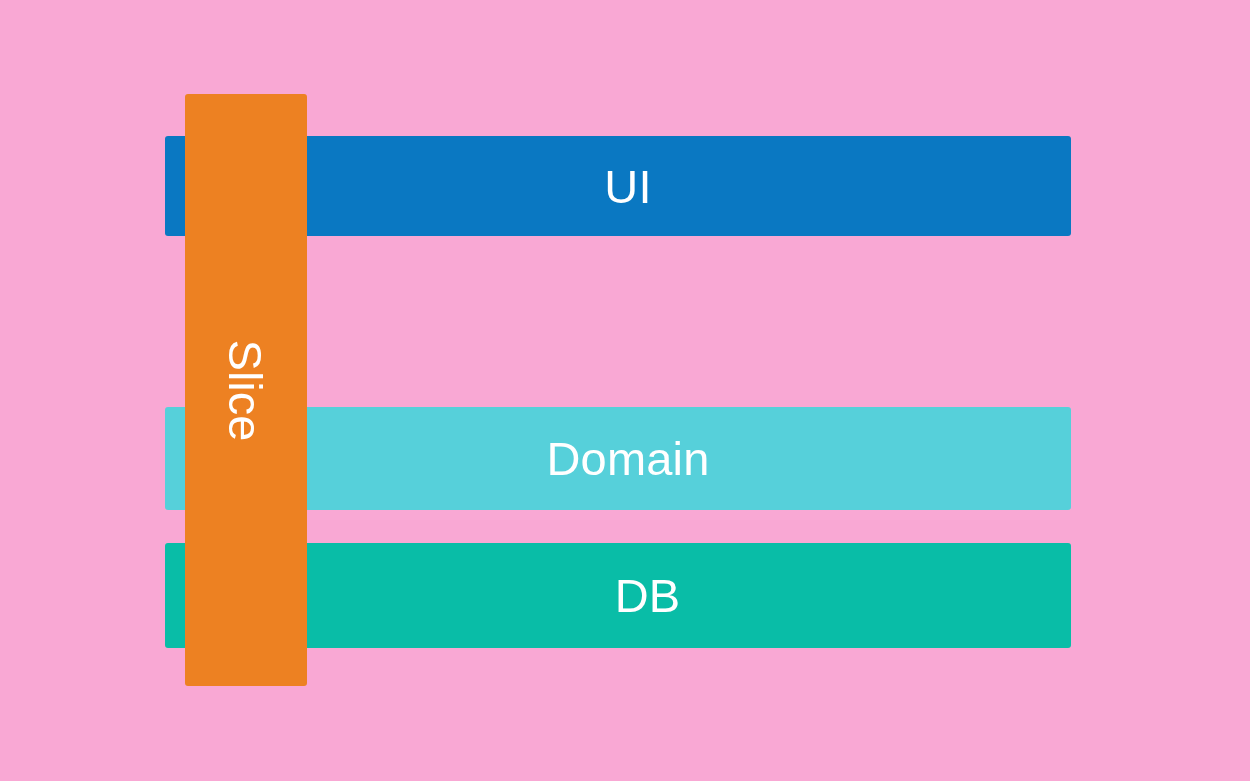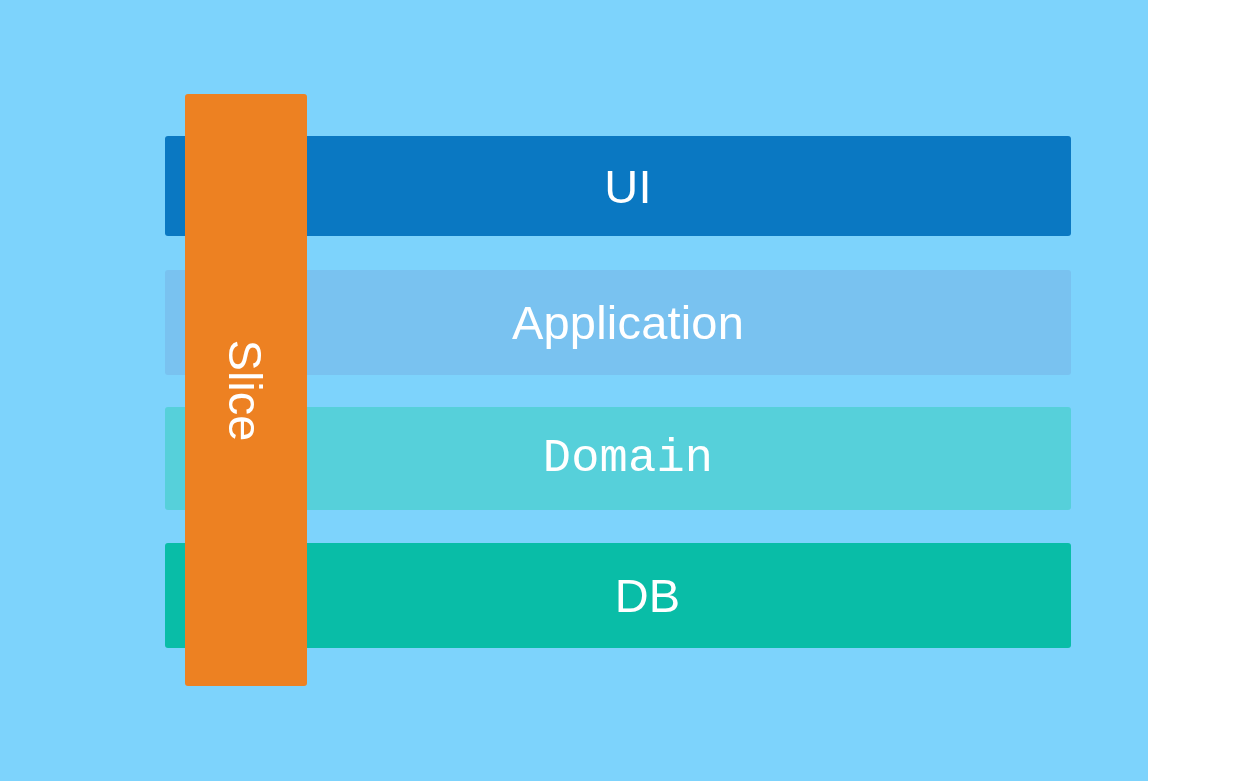--- a/index.html
+++ b/index.html
@@ -6,23 +6,23 @@
   html, body {
     margin: 0;
     padding: 0;
     background: #ffffff;
   }
   body {
     font-family: "Liberation Sans", "DejaVu Sans", sans-serif;
   }
   #canvas {
     position: relative;
-    width: 1148px;
+    width: 1250px;
     height: 781px;
-    background: #7dd3fc;
+    background: #f9a8d4;
     overflow: hidden;
     text-align: center;
   }
 
   
   .layer-bar {
     position: absolute;
     left: 165px;
     width: 906px;
     border-radius: 3px;
@@ -37,21 +37,21 @@
     font-weight: 300;
     letter-spacing: 0.2px;
     line-height: 1;
     white-space: nowrap;
     
     transform: translateX(10px);
   }
 
   #layer-ui        { top: 136px; height: 100px; background: #0a78c2; }
   #layer-application { top: 270px; height: 105px; background: #79c2f0; }
-  #layer-domain    { top: 407px; height: 103px; background: #56d0da; font-family: Liberation Mono, monospace; }
+  #layer-domain    { top: 407px; height: 103px; background: #56d0da; }
   #layer-db        { top: 543px; height: 105px; background: #09bda7; padding-left: 39px; }
 
   
   #slice-bar {
     position: absolute;
     left: 185px;
     top: 94px;
     width: 122px;
     height: 592px;
     background: #ed8122;
@@ -74,23 +74,20 @@
 </style>
 </head>
 <body>
 
 <div id="canvas">
 
   <div class="layer-bar" id="layer-ui">
     <span class="layer-label">UI</span>
   </div>
 
-  <div class="layer-bar" id="layer-application">
-    <span class="layer-label">Application</span>
-  </div>
 
   <div class="layer-bar" id="layer-domain">
     <span class="layer-label">Domain</span>
   </div>
 
   <div class="layer-bar" id="layer-db">
     <span class="layer-label">DB</span>
   </div>
 
   <div id="slice-bar">

